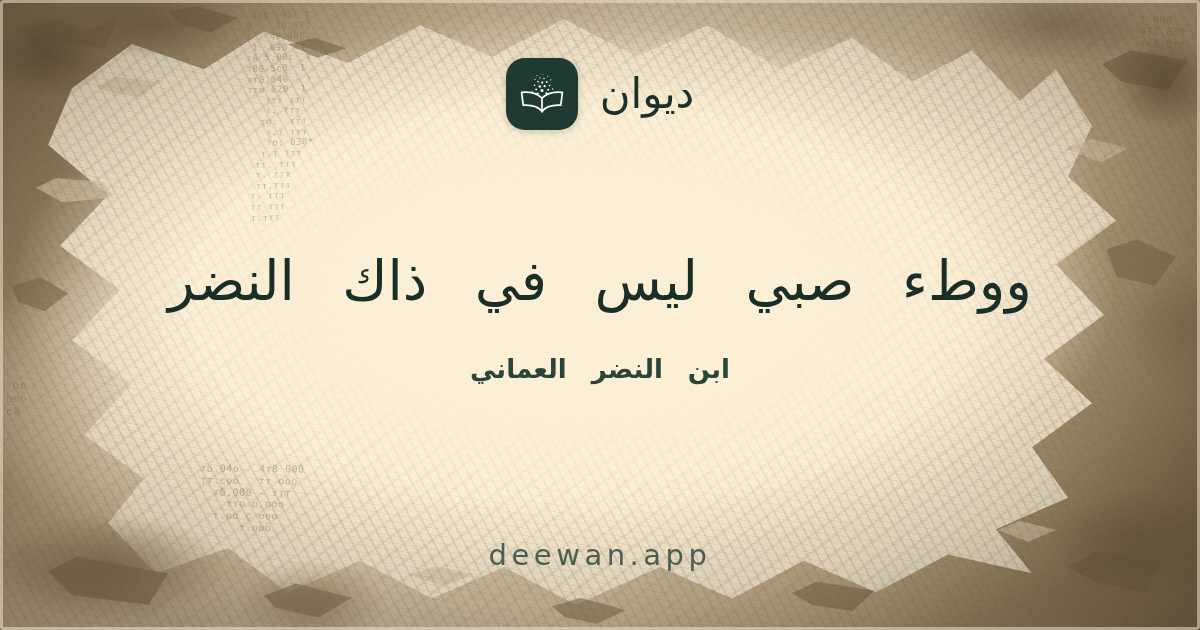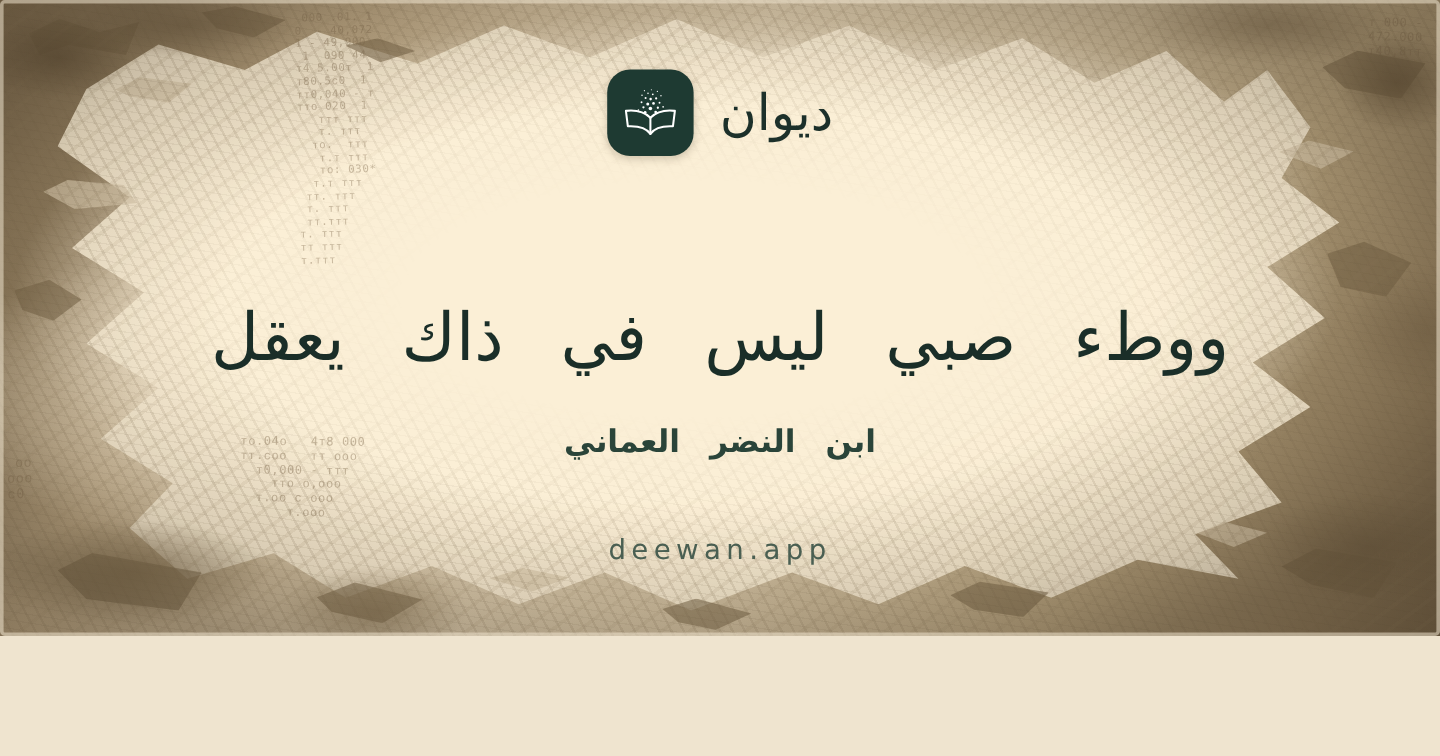--- a/index.html
+++ b/index.html
@@ -8,21 +8,21 @@
     padding: 0;
     background: #efe4cf;
   }
   body {
     font-family: "DejaVu Sans", "Liberation Sans", sans-serif;
   }
 
   #card {
     position: relative;
     width: 1200px;
-    height: 530px;
+    height: 630px;
     overflow: hidden;
     background: #7dd3fc;
     isolation: isolate;
   }
 
   
   .bg-layer {
     position: absolute;
     inset: 0;
     pointer-events: none;
@@ -178,21 +178,21 @@
     font-weight: 700;
   }
 
   #footer {
     position: absolute;
     bottom: 58px;
     left: 0;
     right: 0;
     text-align: center;
     direction: ltr;
-    font-size: 23px;
+    font-size: 29px;
     letter-spacing: 4.5px;
     color: #4a5f52;
     font-weight: 400;
   }
 </style>
 </head>
 <body>
 
 <div id="card">
 
@@ -294,21 +294,21 @@
               <circle cx="28.8" cy="3.2" r="0.5"></circle>
               <circle cx="18.0" cy="2.6" r="0.5"></circle>
               <circle cx="23.8" cy="1.8" r="0.45"></circle>
             </g>
           </svg>
         </span>
       </div>
       <div id="brand-name">ديوان</div>
     </div>
 
-    <div id="verse">ووطء   صبي   ليس   في ذاك   يعقل</div>
+    <div id="verse">ووطء   صبي   ليس   في ذاك   النضر</div>
 
     <div id="author">ابن   النضر  العماني</div>
 
   </div>
 
   <div id="footer">deewan.app</div>
 
 </div>
 
 </body></html>

